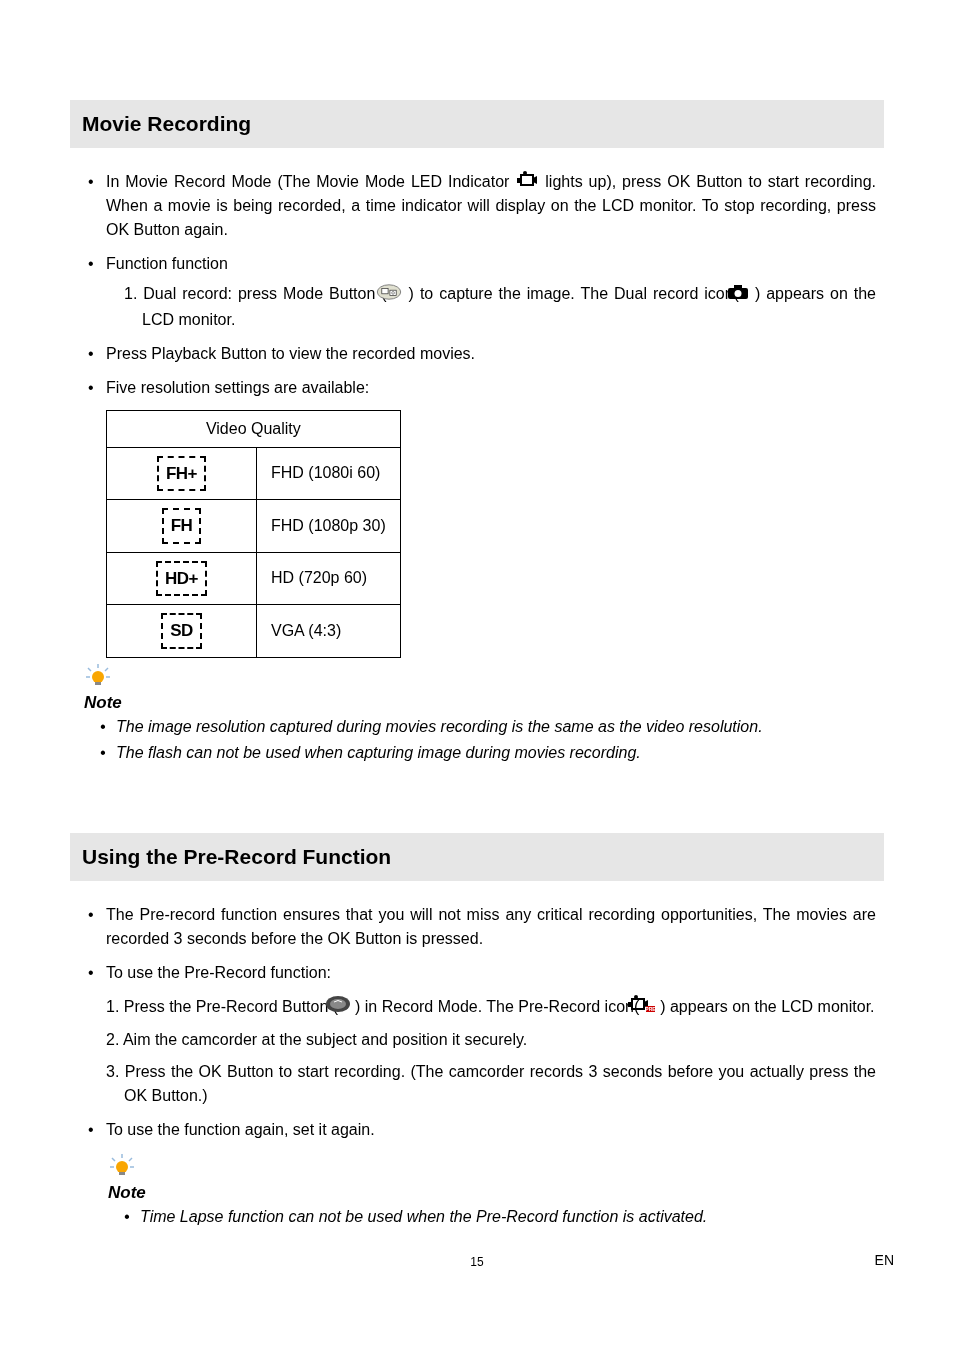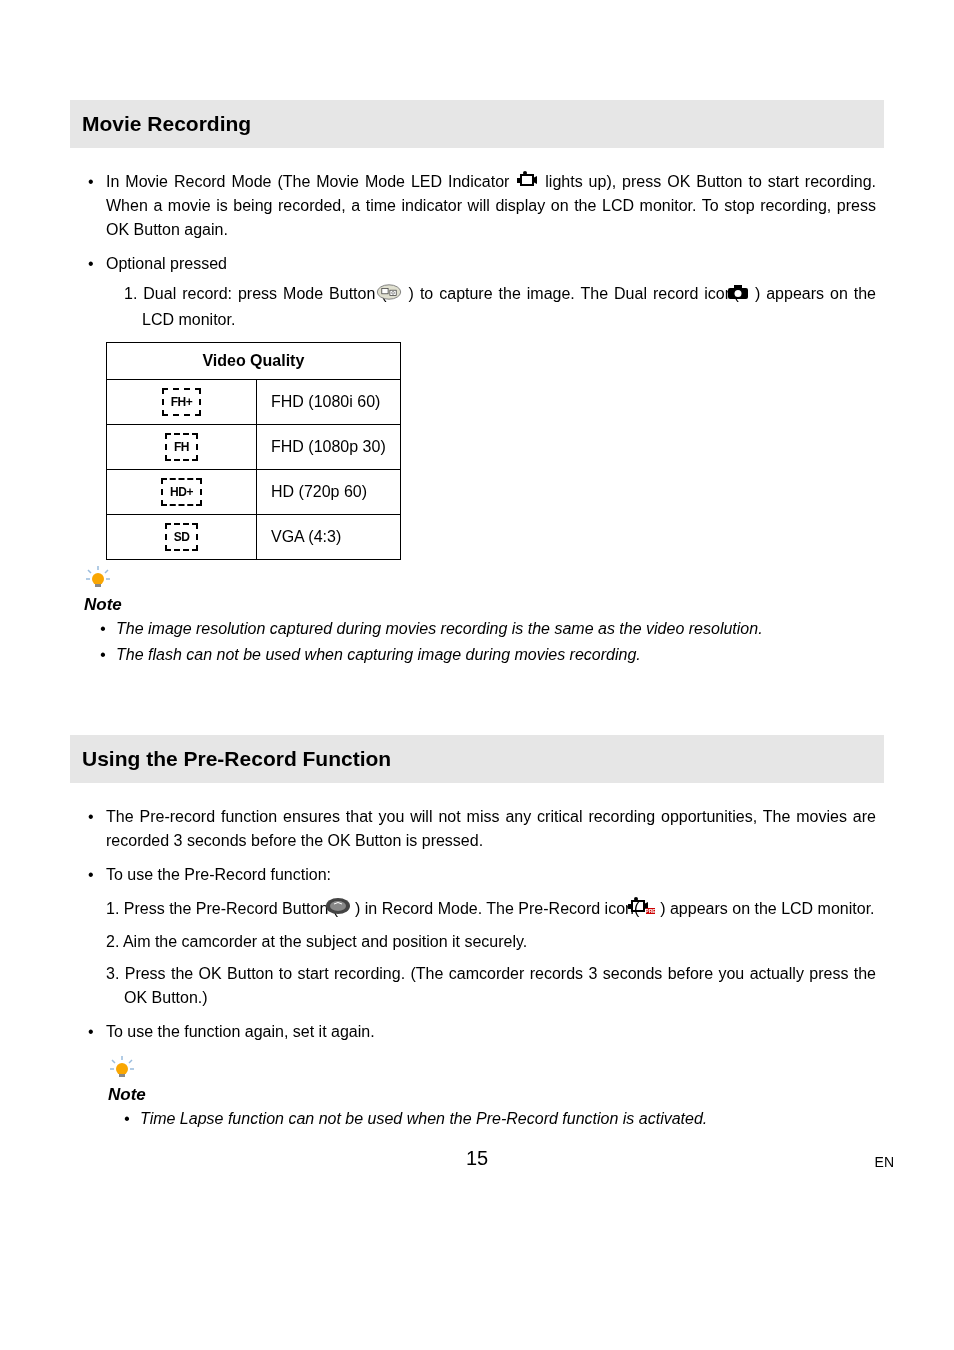--- a/index.html
+++ b/index.html
@@ -7,35 +7,35 @@
   .section-header { background: #e6e6e6; padding: 8px 12px; margin-bottom: 22px; }
   .section-header h2 { font-size: 21px; font-weight: bold; }
   .content { padding: 0 8px 30px 8px; }
   ul.bullets { list-style: none; padding-left: 10px; margin-top: 10px; }
   ul.bullets > li { position: relative; padding-left: 18px; margin-bottom: 10px; text-align: justify; }
   ul.bullets > li::before { content: "•"; position: absolute; left: 0; top: 0; }
   .sublist { list-style: none; padding-left: 18px; margin-top: 6px; }
   .sublist > li { margin-bottom: 8px; text-align: justify; padding-left: 18px; text-indent: -18px; }
   .icon-inline { display: inline-block; vertical-align: middle; }
   table.vq { border-collapse: collapse; margin: 6px 0 4px 28px; }
-  table.vq th { border: 1px solid #000; font-weight: bold; text-align: center; padding: 6px 4px; }
+  table.vq th { border: 1px solid #000; font-weight: normal; text-align: center; padding: 6px 4px; }
   table.vq td { border: 1px solid #000; padding: 8px 14px; vertical-align: middle; }
   table.vq td.icon-cell { width: 150px; text-align: center; }
-  .vq-icon { display: inline-block; border: 2px dashed #000; font-family: Arial, sans-serif; font-weight: 900; padding: 3px 7px; font-size: 12px; letter-spacing: -0.5px; }
+  .vq-icon { display: inline-block; border: 2px dashed #000; font-family: Arial, sans-serif; font-weight: 900; padding: 3px 7px; font-size: 17px; letter-spacing: -0.5px; }
   .note-block { display: flex; align-items: flex-start; margin: 4px 0 0 6px; flex-direction: column; }
   .note-icon { width: 28px; height: 28px; margin-right: 6px; position: relative; flex-shrink: 0; }
   .note-icon svg { width: 28px; height: 28px; }
   .note-body { flex: 1; }
   .note-title { font-weight: bold; font-style: italic; font-size: 17px; }
   .note-list { list-style: none; padding-left: 16px; }
   .note-list li { position: relative; padding-left: 16px; font-style: italic; margin-bottom: 2px; }
   .note-list li::before { content: "•"; position: absolute; left: 0; }
   .section2 { margin-top: 36px; }
   .footer { position: absolute; bottom: 30px; left: 0; right: 0; }
-  .page-num { text-align: center; font-size: 20px; }
+  .page-num { text-align: center; font-size: 12px; }
   .en-label { position: absolute; right: 60px; bottom: 0; font-size: 14px; }
 </style>
 </head>
 <body>
 
 <div class="section-header">
   <h2>Movie Recording</h2>
 </div>
 
 <div class="content">
@@ -46,21 +46,21 @@
         <svg viewBox="0 0 24 16" width="24" height="16">
             <rect x="2" y="7" width="3" height="5" fill="#000"></rect>
             <rect x="6" y="4" width="12" height="10" fill="none" stroke="#000" stroke-width="2"></rect>
             <path d="M18 7 L22 5 L22 13 L18 11 Z" fill="#000"></path>
             <circle cx="10" cy="2" r="2" fill="#000"></circle>
           </svg>
       </span>
       <span> lights up), press OK Button to start recording. When a movie is being recorded, a time indicator will display on the LCD monitor. To stop recording, press OK Button again.</span>
     </li>
     <li>
-      <span>Optional pressed</span>
+      <span>Function function</span>
       <ol class="sublist">
         <li>
           <span>1. Dual record: press Mode Button (</span>
           <span class="icon-inline">
             <svg viewBox="0 0 30 20" width="28" height="18">
                 <ellipse cx="15" cy="10" rx="13" ry="8" fill="#e0e0d0" stroke="#777" stroke-width="1"></ellipse>
                 <rect x="7" y="6" width="7" height="6" fill="#fff" stroke="#333" stroke-width="0.8"></rect>
                 <rect x="16" y="8" width="7" height="6" fill="#fff" stroke="#333" stroke-width="0.8"></rect>
                 <circle cx="19.5" cy="11" r="1.5" fill="none" stroke="#333" stroke-width="0.6"></circle>
               </svg>
@@ -70,20 +70,22 @@
             <svg viewBox="0 0 22 16" width="22" height="16">
                 <rect x="1" y="4" width="20" height="11" rx="2" fill="#000"></rect>
                 <rect x="7" y="1" width="8" height="4" fill="#000"></rect>
                 <circle cx="11" cy="9.5" r="3.5" fill="#fff"></circle>
               </svg>
           </span>
           <span> ) appears on the LCD monitor.</span>
         </li>
       </ol>
     </li>
+    <li>Press Playback Button to view the recorded movies.</li>
+    <li>Five resolution settings are available:</li>
   </ul>
 
   <table class="vq">
     <tbody>
         <tr>
           <th colspan="2">Video Quality</th>
         </tr>
     <tr>
       <td class="icon-cell"><span class="vq-icon">FH+</span></td>
       <td>FHD (1080i 60)</td>

